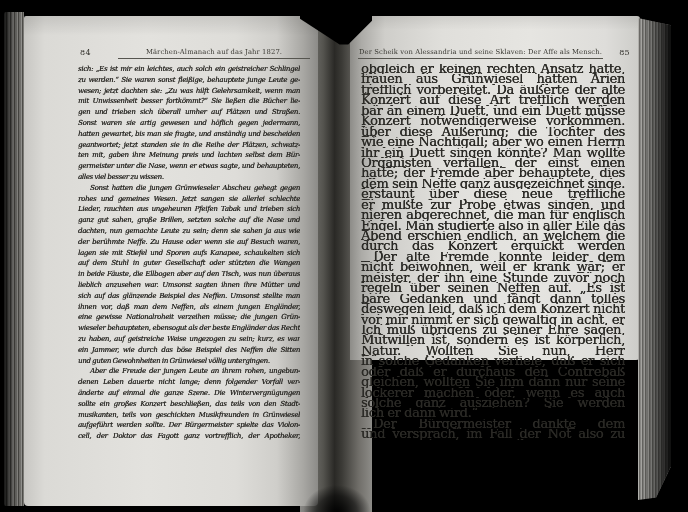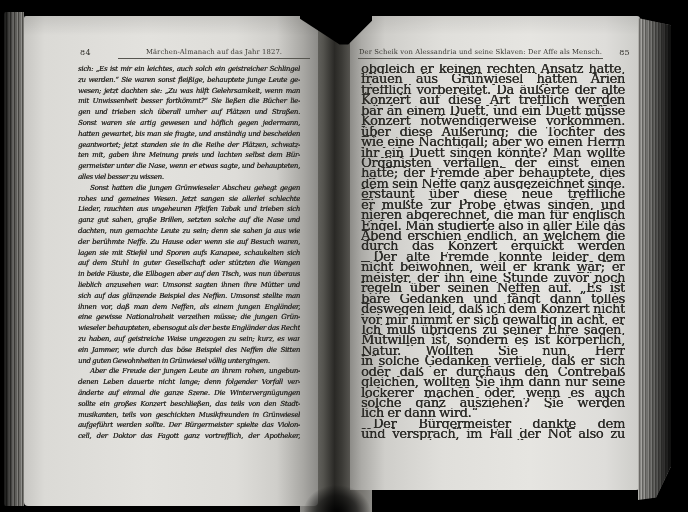--- a/index.html
+++ b/index.html
@@ -18,21 +18,21 @@
     background:linear-gradient(90deg,#8a8986 0%,#55544f 32%,#2a2926 48%,#3b3a36 58%,#716f6a 82%,#8d8c88 100%);}
   .gutter-notch{position:absolute;left:300px;top:14px;width:72px;height:34px;background:#000;
     clip-path:polygon(0 0,100% 0,100% 20%,67% 90%,55% 90%,0 14%);}
   .gutter-bottom{position:absolute;left:292px;top:452px;width:90px;height:60px;
     background:radial-gradient(ellipse 50% 60% at 50% 100%, rgba(0,0,0,.95) 0%, rgba(0,0,0,.55) 45%, rgba(0,0,0,0) 75%);}
 
   .page{position:absolute;top:16px;}
   .page-left{left:24px;width:294px;height:490px;border-radius:2px 0 4px 4px;
     background:linear-gradient(180deg, rgba(0,0,0,.10) 0%, rgba(0,0,0,0) 4%),
                linear-gradient(90deg,#c7c6c2 0%,#dbdad6 7%,#e3e2de 42%,#deddd9 72%,#cfceca 86%,#a8a7a3 95%,#8c8b88 100%);}
-  .page-right{left:350px;width:290px;height:474px;border-radius:0 3px 4px 0;
+  .page-right{left:350px;width:290px;height:344px;border-radius:0 3px 4px 0;
     background:linear-gradient(180deg, rgba(0,0,0,.08) 0%, rgba(0,0,0,0) 4%),
                linear-gradient(90deg,#8d8c88 0%,#acaba7 4%,#cfceca 12%,#e0dfdb 32%,#e6e5e1 62%,#deddda 88%,#ccccc8 100%);}
 
   
   .fore-edge{position:absolute;left:638px;top:18px;width:33px;height:482px;
     background:
       linear-gradient(90deg, rgba(0,0,0,0) 0%, rgba(0,0,0,.28) 35%, rgba(0,0,0,.62) 70%, rgba(0,0,0,.92) 100%),
       repeating-linear-gradient(90deg,#b3b2ae 0 1px,#6f6e6a 1px 2px,#908f8b 2px 3.2px);
     clip-path:polygon(0 0,100% 1.5%,100% 93%,55% 99.5%,0 100%);}
 

